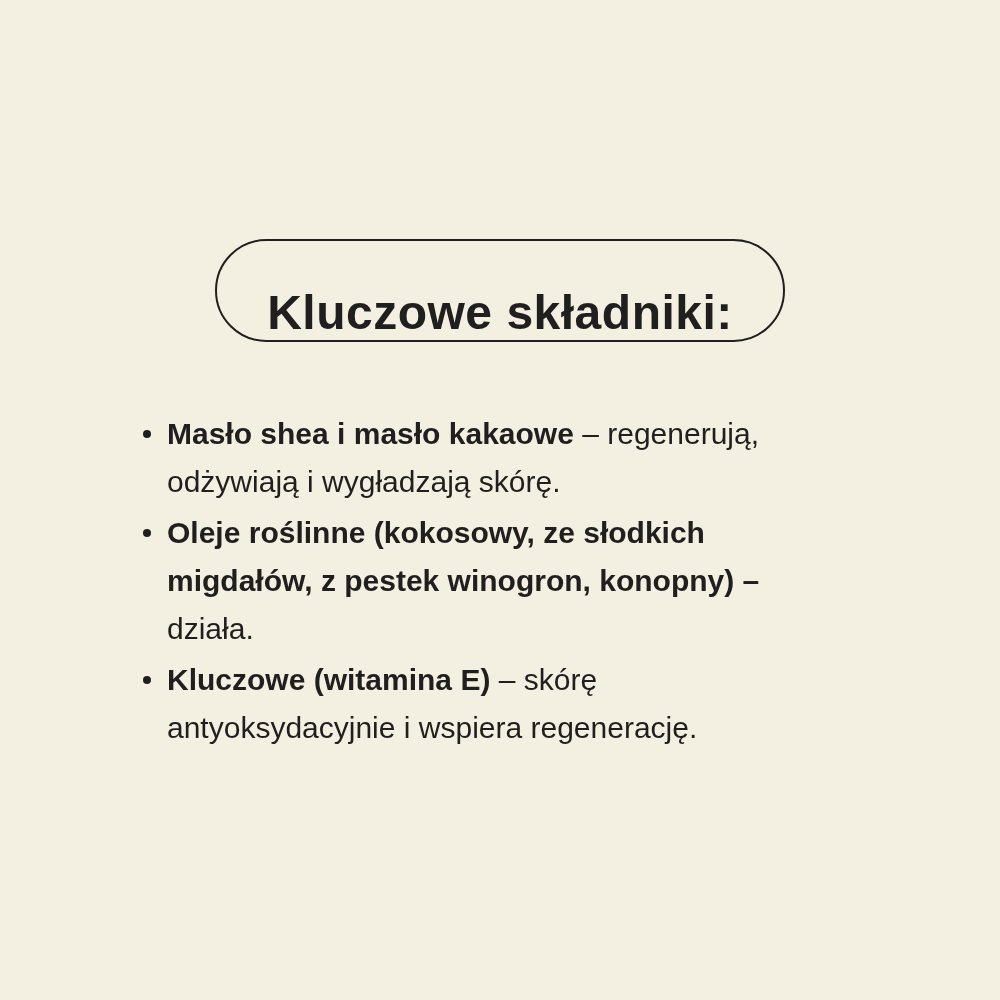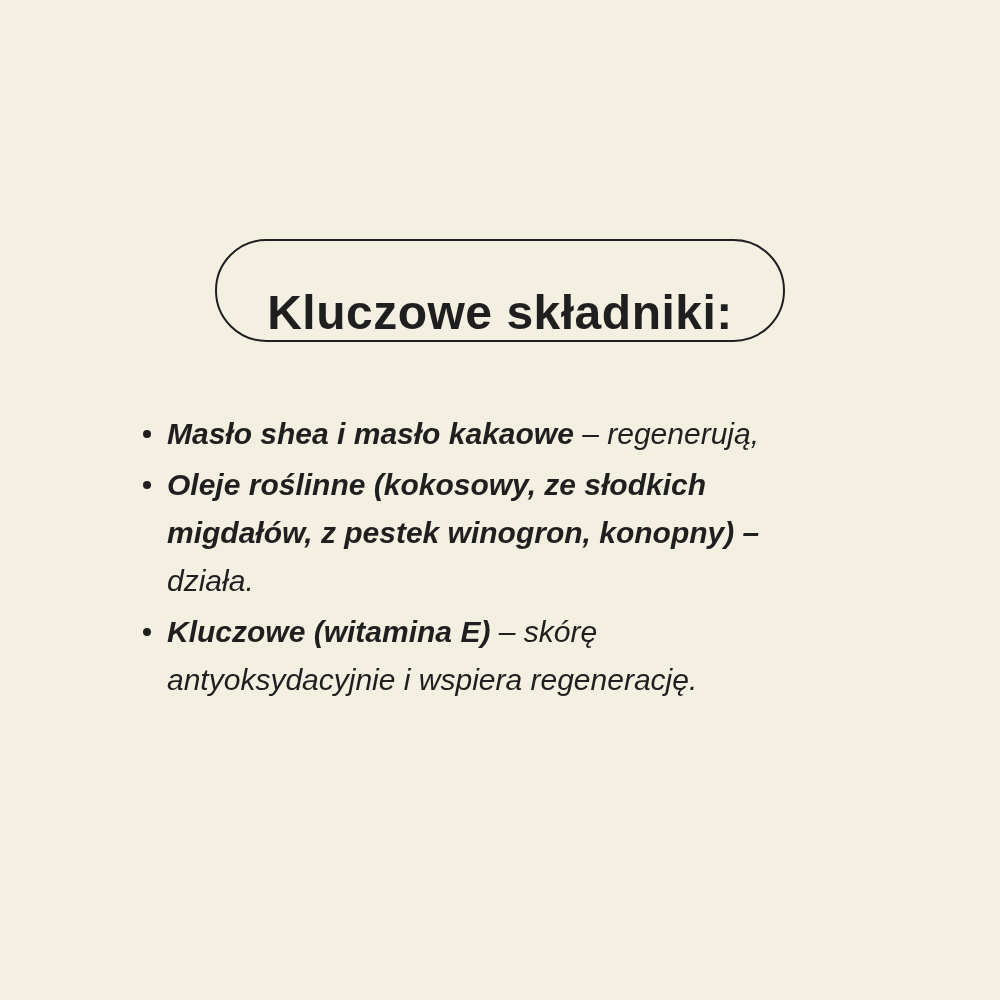--- a/index.html
+++ b/index.html
@@ -50,41 +50,41 @@
     height: 8px;
     border-radius: 50%;
     background: var(--text, #1f1f1f);
     margin-top: 20px;
     margin-right: 16px;
     flex: 0 0 auto;
   }
   .item-text {
     font-size: 30px;
     line-height: 48px;
-    font-style: italic;
   }
   .line {
     white-space: nowrap;
   }
   .seg.bold {
     font-weight: 700;
   }
 </style>
 </head>
 <body>
 
 <div class="canvas">
   <div class="pill">
     <div class="title">Kluczowe składniki:</div>
   </div>
   <div class="list">
       <div class="item">
         <span class="dot"></span>
         <div class="item-text">
           <div class="line"><span class="seg bold">Masło shea i masło kakaowe</span><span class="seg"> – regenerują,</span></div>
+          <div class="line"><span class="seg">odżywiają i wygładzają skórę.</span></div>
         </div>
       </div>
       <div class="item">
         <span class="dot"></span>
         <div class="item-text">
           <div class="line"><span class="seg bold">Oleje roślinne (kokosowy, ze słodkich</span></div>
           <div class="line"><span class="seg bold">migdałów, z pestek winogron, konopny) –</span></div>
           <div class="line"><span class="seg">działa.</span></div>
         </div>
       </div>

